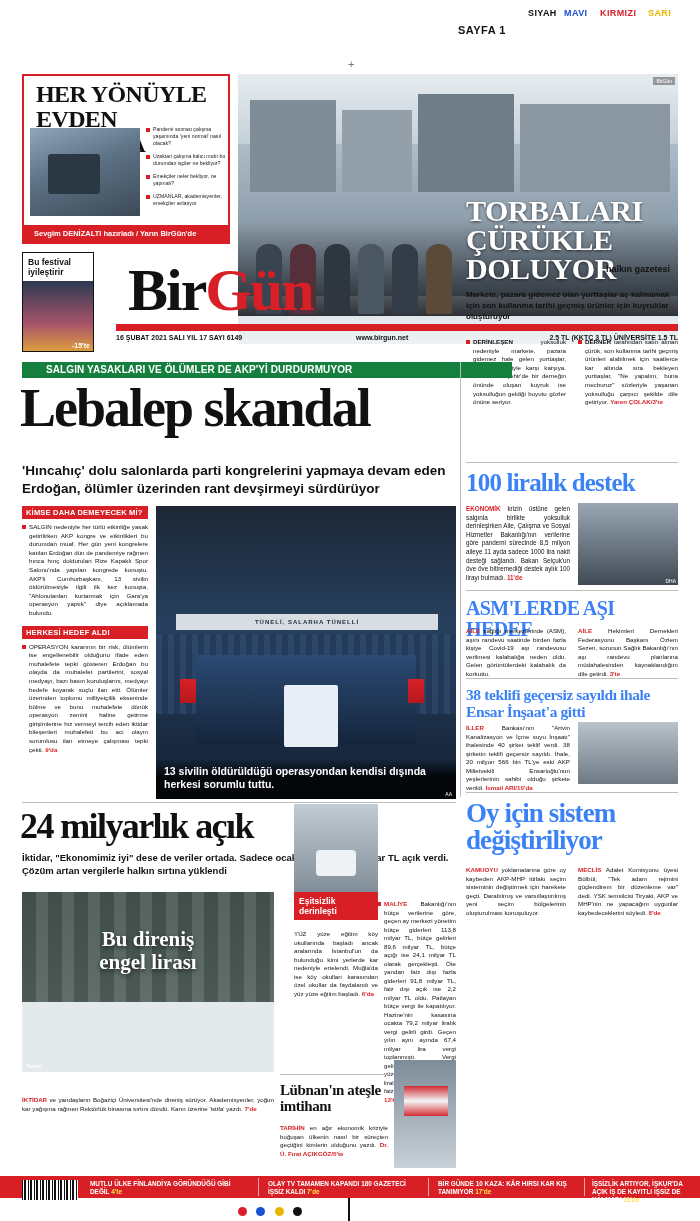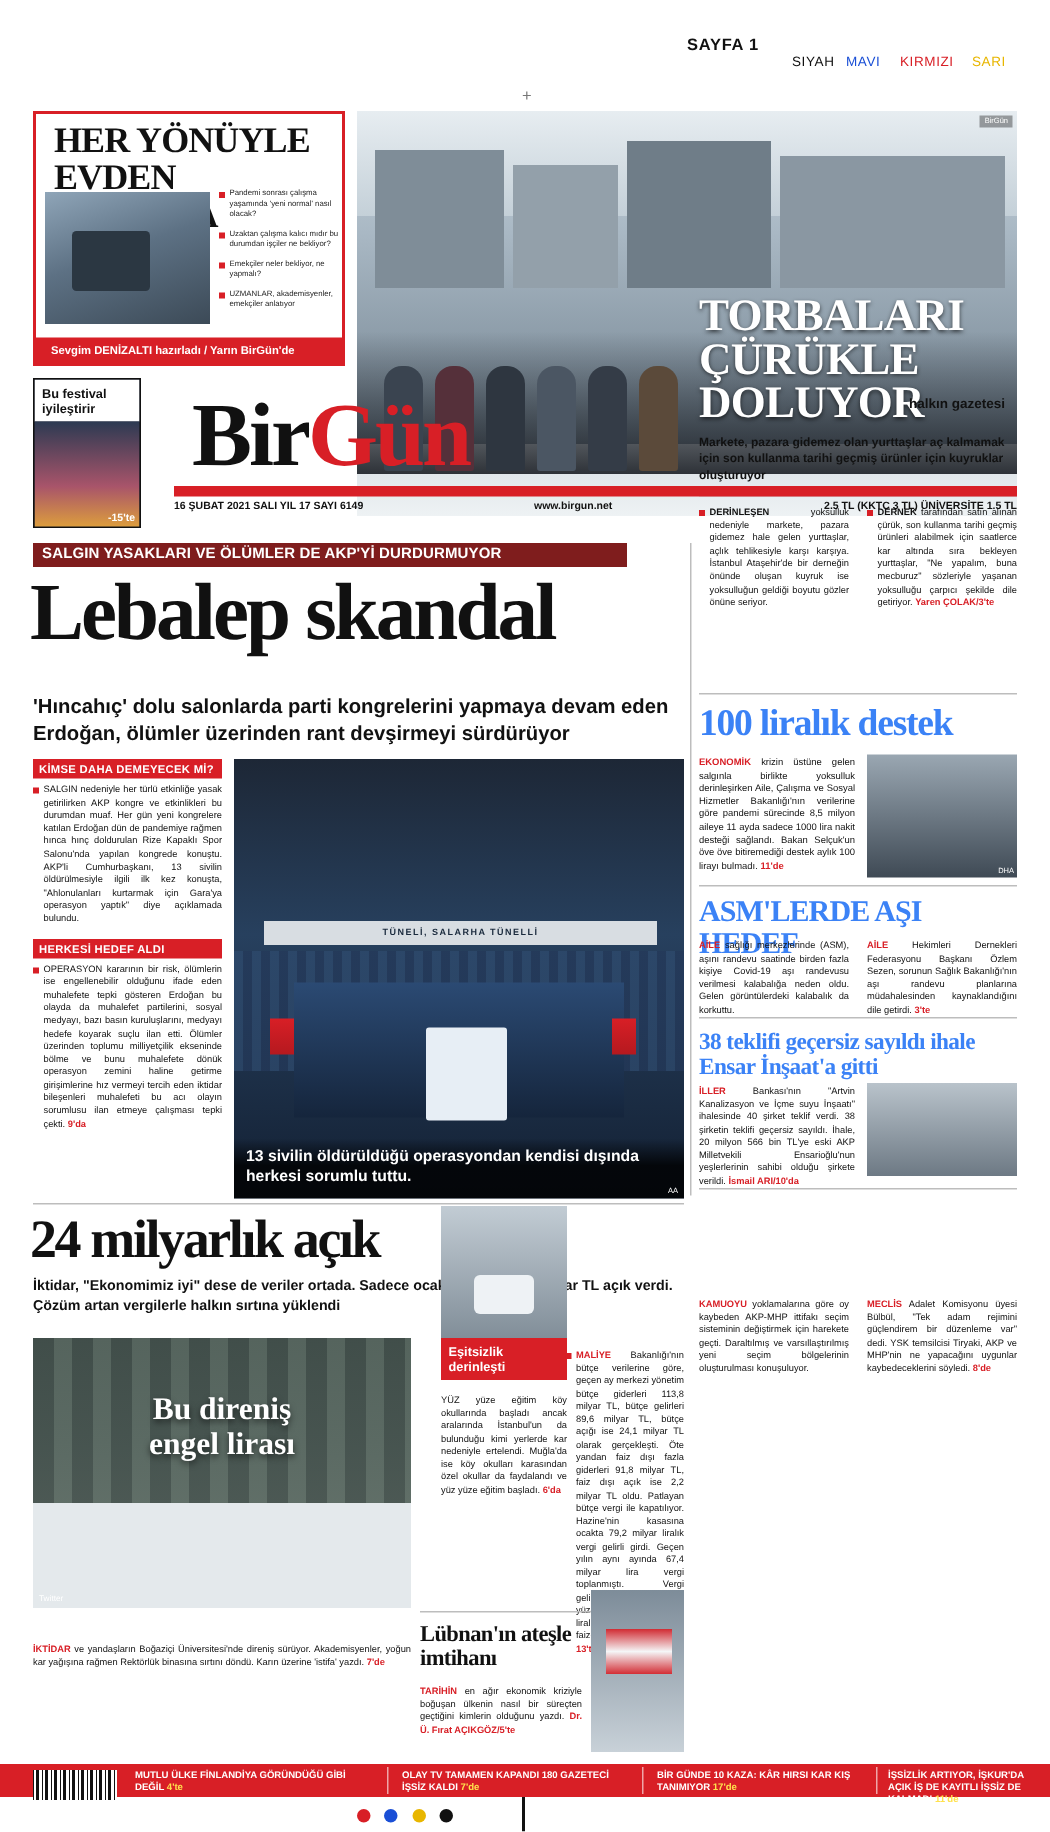--- a/index.html
+++ b/index.html
@@ -19,21 +19,21 @@
   }
   
   .topbar {
     position:absolute; top:0; left:0; width:700px; height:60px;
     background:#fff;
   }
   .topbar .sayfa {
     position:absolute; left:458px; top:24px;
     font-size:11px; font-weight:bold; letter-spacing:0.5px; color:#111;text-align:right;
   }
-  .colorword { position:absolute; top:36px; font-size:9px; font-weight:normal; letter-spacing:0.4px;}
+  .colorword { position:absolute; top:8px; font-size:9px; font-weight:bold; letter-spacing:0.4px;}
   .cw-siyah { left:528px; color:#111; }
   .cw-mavi  { left:564px; color:#1a4fd6; }
   .cw-kirmizi { left:600px; color:#d81f26; }
   .cw-sari  { left:648px; color:#e8b600; }
   .cm-top-left { left:348px; top:0; width:1px; height:26px; background:#111; }
   .cm-plus { position:absolute; left:348px; top:58px; font-size:11px; color:#777; }
   .cm-bot { position:absolute; left:348px; top:1190px; width:2px; height:31px; background:#111; }
 
   
   .promo {
@@ -129,23 +129,23 @@
   .mh-meta {
     position:absolute; left:0; top:82px; width:562px;
     font-size:7px; font-weight:bold; color:#111;
   }
   .mh-meta span.l { position:absolute; left:0; }
   .mh-meta span.c { position:absolute; left:240px; }
   .mh-meta span.r { position:absolute; right:0; }
 
   
   .kicker-bar {
-    position:absolute; left:22px; top:362px; width:396px; height:16px;
-    background:#7f1d1d; color:#fff; font-size:10px; font-weight:bold;
-    line-height:16px; padding-left:6px; letter-spacing:0.1px;
+    position:absolute; left:22px; top:362px; width:490px; height:16px;
+    background:#15803d; color:#fff; font-size:10px; font-weight:bold;
+    line-height:16px; padding-left:24px; letter-spacing:0.1px;
   }
   .mainhead {
     position:absolute; left:20px; top:380px; width:440px;
     font-family:"Liberation Serif", serif; font-weight:bold;
     font-size:54px; line-height:56px; letter-spacing:-2px; color:#111;
   }
   .mainsub {
     position:absolute; left:22px; top:462px; width:434px;
     font-size:13.5px; line-height:18px; font-weight:bold; color:#111;
   }
@@ -451,20 +451,24 @@
   <div class="rc-head h38">38 teklifi geçersiz sayıldı ihale Ensar İnşaat'a gitti</div>
   <div class="t38">
     <b>İLLER</b>
     <span>Bankası'nın "Artvin Kanalizasyon ve İçme suyu İnşaatı" ihalesinde 40 şirket teklif verdi. 38 şirketin teklifi geçersiz sayıldı. İhale, 20 milyon 566 bin TL'ye eski AKP Milletvekili Ensarioğlu'nun yeşlerlerinin sahibi olduğu şirkete verildi.</span>
     <b style="color:#d81f26">İsmail ARI/10'da</b>
   </div>
   <div class="p38"></div>
 
   <div class="hrule" style="left:466px; top:792px; width:212px;"></div>
 
+  <div class="rc-head hoy">
+    <div>Oy için sistem</div>
+    <div>değiştiriliyor</div>
+  </div>
   <div class="oycol oy1">
     <b>KAMUOYU</b>
     <span>yoklamalarına göre oy kaybeden AKP-MHP ittifakı seçim sisteminin değiştirmek için harekete geçti. Darаltılmış ve varsıllaştırılmış yeni seçim bölgelerinin oluşturulması konuşuluyor.</span>
   </div>
   <div class="oycol oy2">
     <b>MECLİS</b>
     <span>Adalet Komisyonu üyesi Bülbül, "Tek adam rejimini güçlendirem bir düzenleme var" dedi. YSK temsilcisi Tiryaki, AKP ve MHP'nin ne yapacağını uygunlar kaybedeceklerini söyledi.</span>
     <b style="color:#d81f26">8'de</b>
   </div>
 

